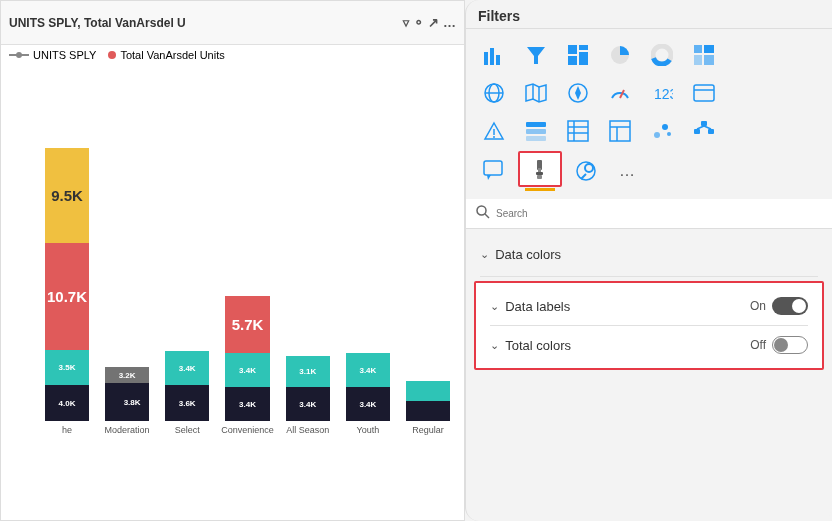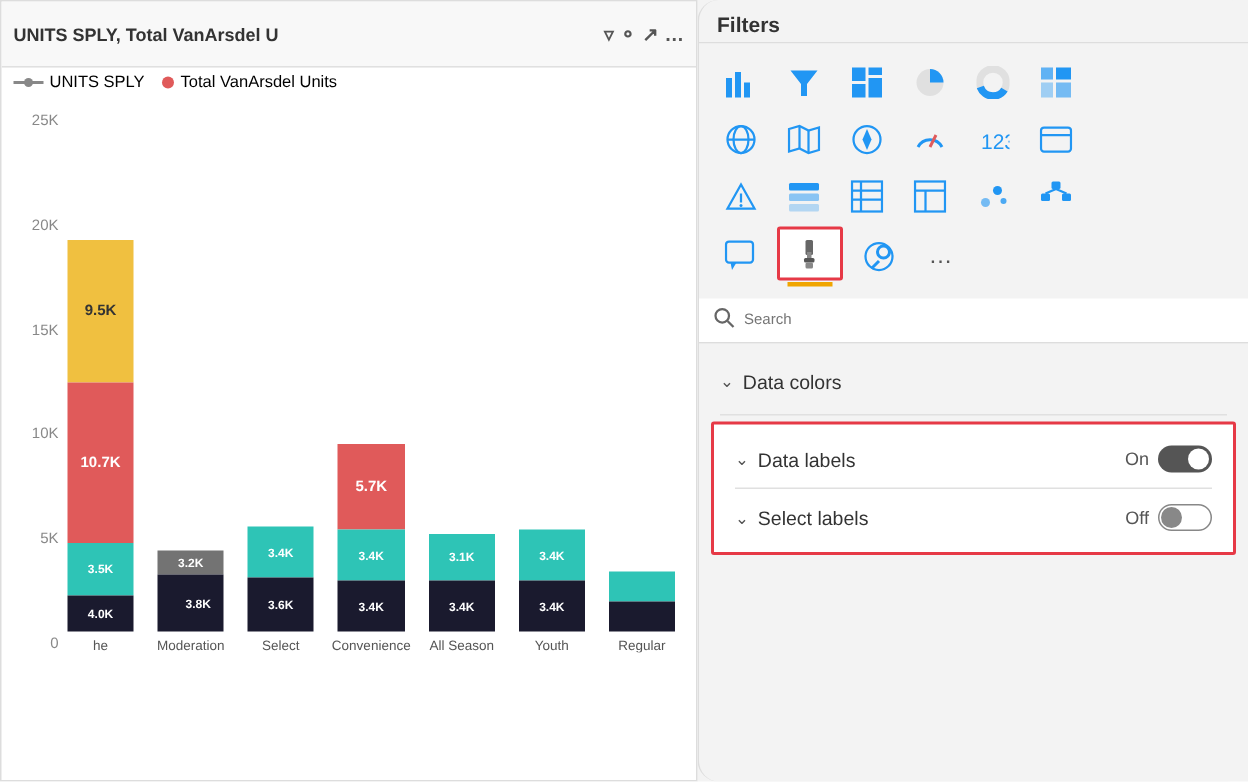--- a/index.html
+++ b/index.html
@@ -114,21 +114,21 @@
 
     .bar-segment {
       width: 85%;
       position: relative;
       display: flex;
       align-items: center;
       justify-content: center;
     }
 
     .bar-label {
-      font-size: 10px;
+      font-size: 15px;
       color: #fff;
       font-weight: 600;
       position: absolute;
       white-space: nowrap;
     }
 
     .bar-category {
       font-size: 9px;
       color: #555;
       text-align: center;
@@ -337,41 +337,33 @@
       </div>
       <span>UNITS SPLY</span>
     </div>
     <div class="legend-item">
       <div class="legend-dot" style="background:#e05a5a;"></div>
       <span>Total VanArsdel Units</span>
     </div>
   </div>
 
   <div class="chart-area">
-    <div class="y-axis">
-      <span>25K</span>
-      <span>20K</span>
-      <span>15K</span>
-      <span>10K</span>
-      <span>5K</span>
-      <span>0</span>
-    </div>
 
     <div class="bar-group">
       <div class="bar-stack">
         <div class="bar-segment" style="height:95px;background:#f0c040;">
           <span class="bar-label" style="color:#333;">9.5K</span>
         </div>
         <div class="bar-segment" style="height:107px;background:#e05a5a;">
           <span class="bar-label">10.7K</span>
         </div>
         <div class="bar-segment" style="height:35px;background:#2ec4b6;">
           <span class="bar-label" style="font-size:8px;">3.5K</span>
         </div>
-        <div class="bar-segment" style="height:24px;background:#1a1a2e;">
+        <div class="bar-segment" style="height:36px;background:#1a1a2e;">
           <span class="bar-label" style="font-size:8px;">4.0K</span>
         </div>
       </div>
       <div class="bar-category">he</div>
     </div>
 
     <div class="bar-group">
       <div class="bar-stack">
         <div class="bar-segment" style="height:16px;background:#737373;">
           <span class="bar-label" style="font-size:8px;">3.2K</span>
@@ -653,21 +645,21 @@
             </div>
           </div>
         </div>
       </div>
 
       <div class="section-divider" style="margin:4px 0;"></div>
 
       <div class="section-row">
         <div class="section-title">
           <span class="chevron">⌄</span>
-          <span>Select labels</span>
+          <span>Total colors</span>
         </div>
         <div class="toggle-container">
           <span class="toggle-label">Off</span>
           <div class="toggle">
             <div class="toggle-track off">
               <div class="toggle-thumb"></div>
             </div>
           </div>
         </div>
       </div>

